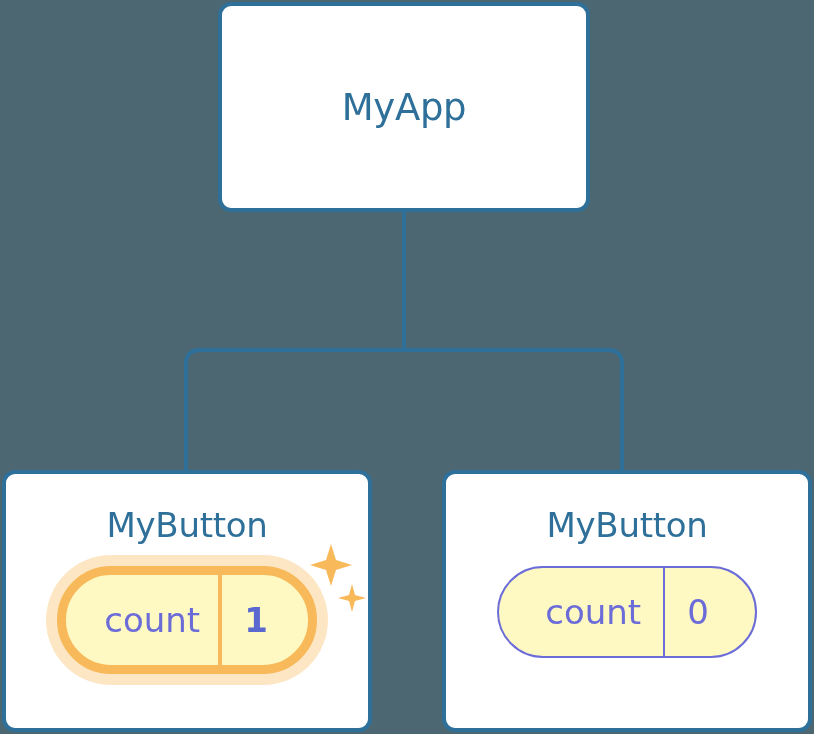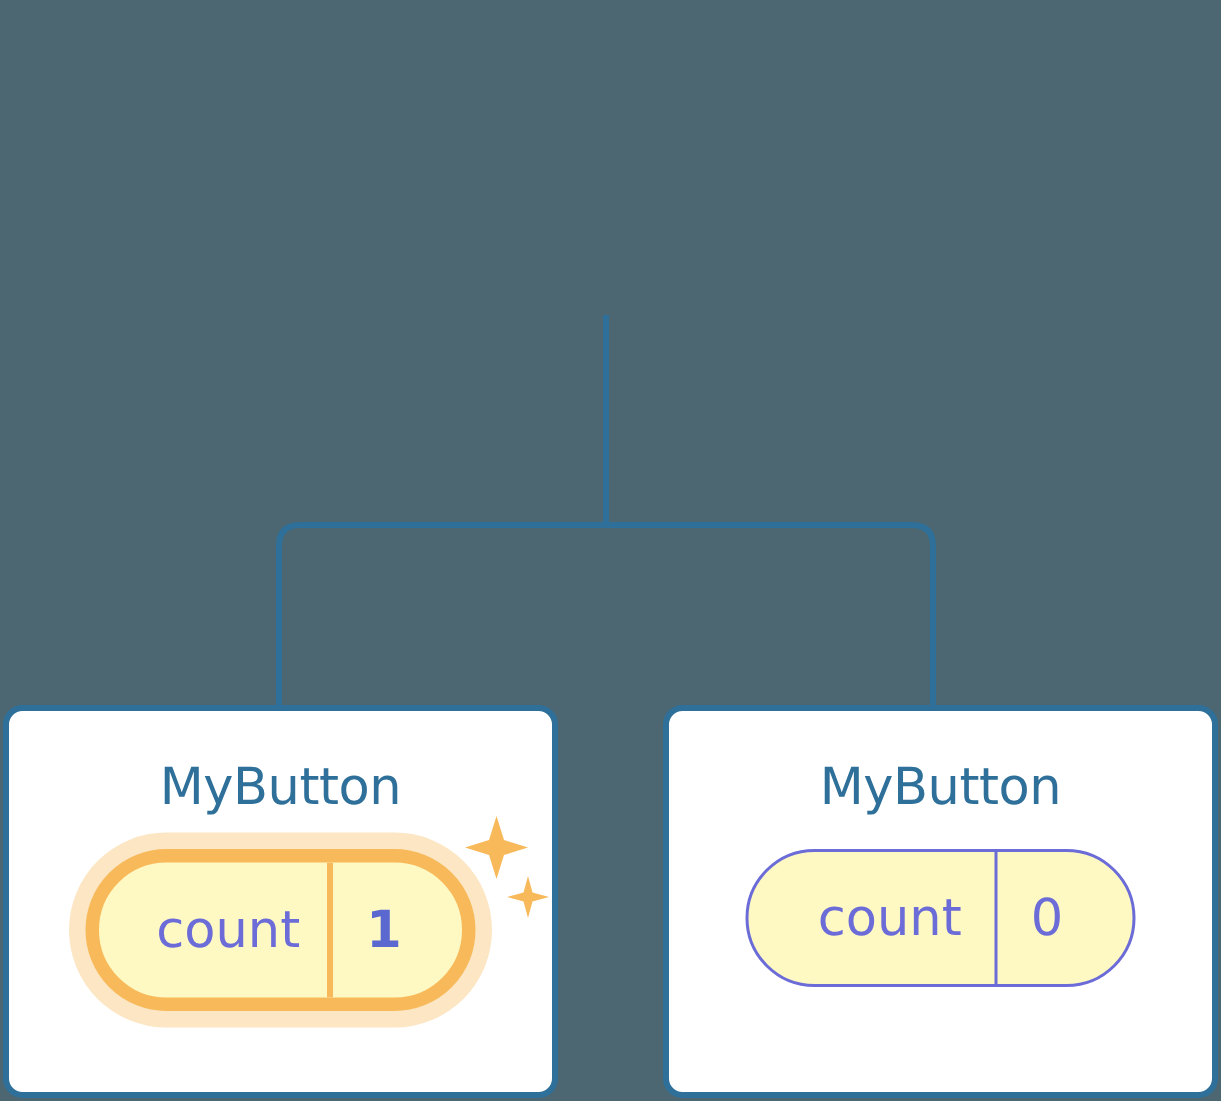--- a/index.html
+++ b/index.html
@@ -172,20 +172,23 @@
 
 <div id="canvas">
 
   <svg class="connectors" viewBox="0 0 814 734" width="814" height="734">
 
     <path d="M 404 210 L 404 350" fill="none" stroke="#2e7099" stroke-width="4"></path>
 
     <path d="M 186 474 L 186 364 Q 186 350 200 350 L 608 350 Q 622 350 622 364 L 622 474" fill="none" stroke="#2e7099" stroke-width="4" stroke-linecap="butt"></path>
   </svg>
 
+  <div class="node node-root">
+    <div class="root-title">MyApp</div>
+  </div>
 
   <div class="node node-child node-child-left">
     <div class="child-title">MyButton</div>
 
     <div class="pill-wrap">
       <div class="pill pill-highlight">
         <div class="pill-key">count</div>
         <div class="pill-divider"></div>
         <div class="pill-val">1</div>
       </div>

